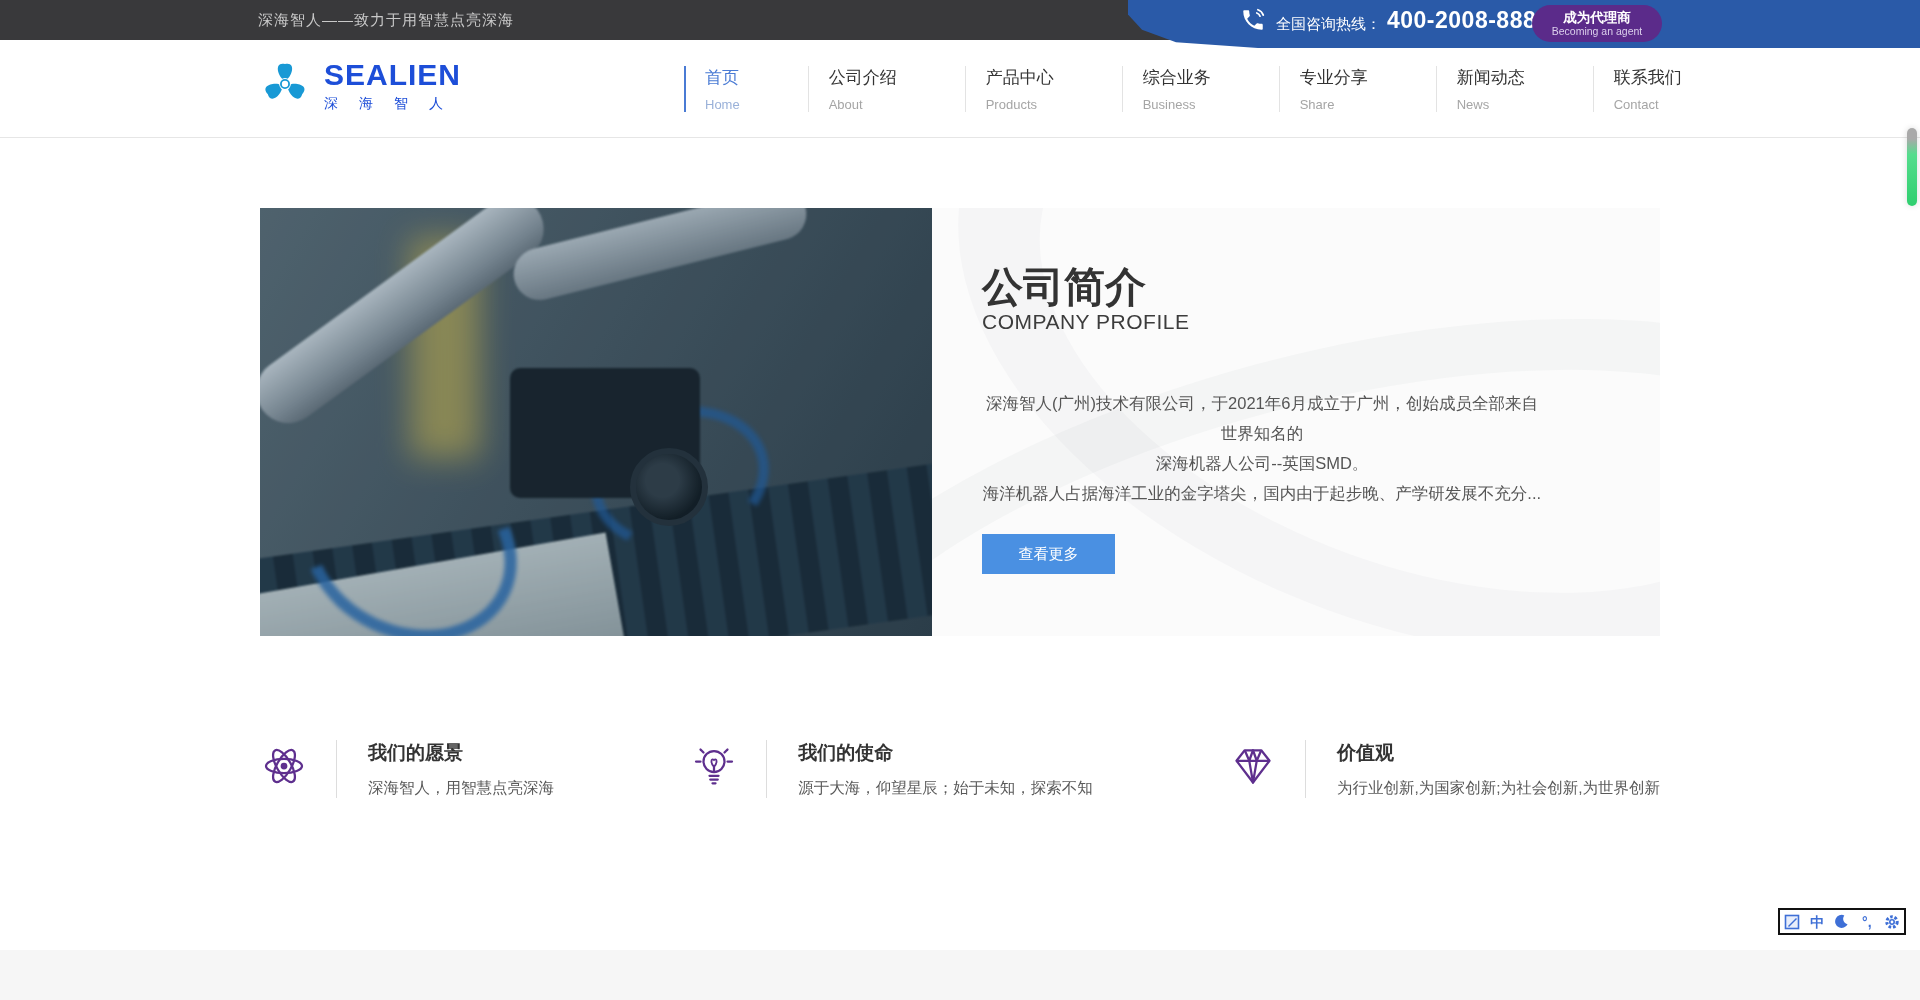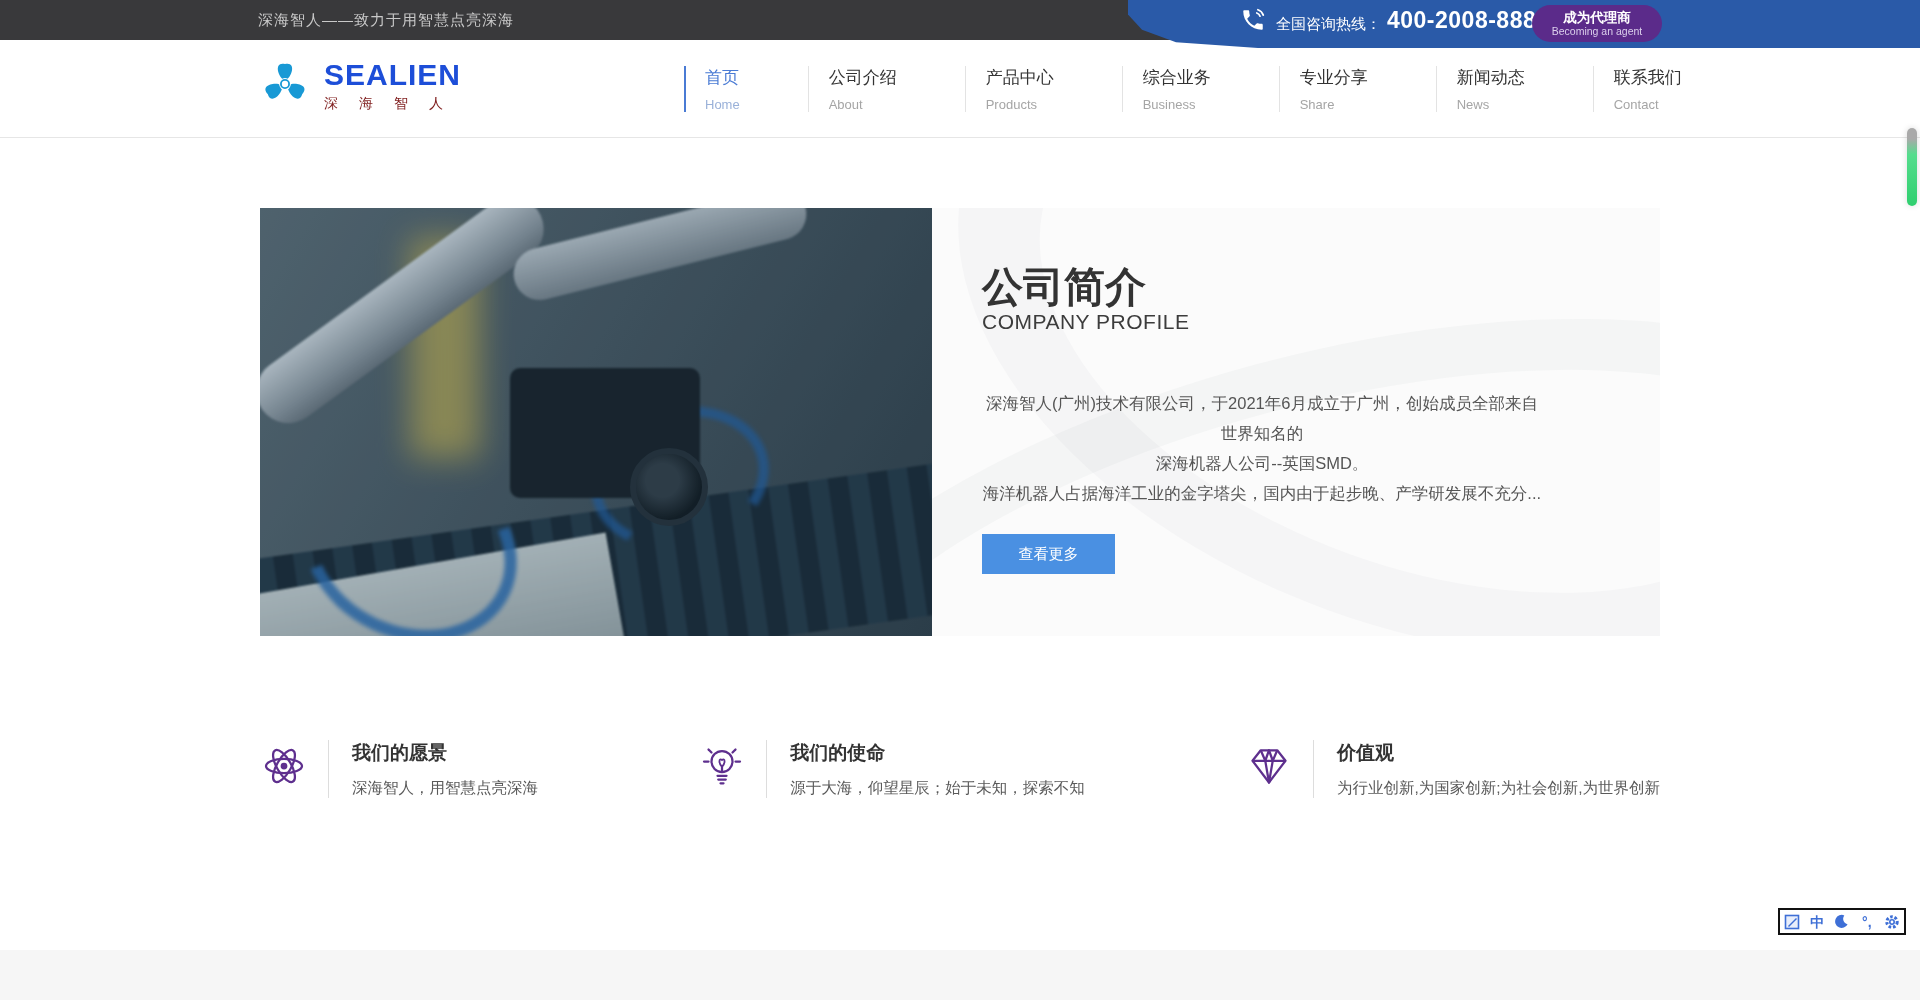--- a/index.html
+++ b/index.html
@@ -20,21 +20,21 @@
                 background:#5b2b8a; border:none; cursor:pointer; display:flex; flex-direction:column;
                 align-items:center; justify-content:center; line-height:1.15; }
   .agent-zh { color:#fff; font-size:13.5px; font-weight:bold; }
   .agent-en { color:#dcd0ec; font-size:10.5px; }
 
   
   .header { position:absolute; top:40px; left:0; right:0; height:98px; background:#fff; border-bottom:1px solid #e6e6e6; }
   .logo { position:absolute; left:256px; top:15px; display:flex; align-items:center; cursor:pointer; }
   .logo-text { margin-left:10px; }
   .logo-name { color:#1d4ed8; font-size:30px; font-weight:bold; letter-spacing:1px; line-height:1; }
-  .logo-sub { color:#7f1d1d; font-size:14px; letter-spacing:21px; margin-top:5px; white-space:nowrap; }
+  .logo-sub { color:#1d4ed8; font-size:14px; letter-spacing:21px; margin-top:5px; white-space:nowrap; }
   .nav { position:absolute; left:684px; top:0; height:98px; display:flex; gap:68px; align-items:center; }
   .nav-item { border-left:1px solid #e3e3e3; padding-left:20px; cursor:pointer; }
   .nav-item .zh { font-size:17px; color:#333; margin-bottom:8px; }
   .nav-item .en { font-size:13px; color:#a5a5a5; }
   .nav-item.active { border-left:2px solid #4a7bd4; padding-left:19px; }
   .nav-item.active .zh { color:#4a7bd4; }
   .nav-item.active .en { color:#9ab1d9; }
 
   
   .hero { position:absolute; left:260px; top:208px; width:1400px; height:428px; }
@@ -64,21 +64,21 @@
   .swirl2 { position:absolute; right:-60px; bottom:-220px; width:800px; height:500px; border-radius:50%;
             border:50px solid rgba(170,175,182,.08); transform:rotate(-15deg) scaleX(1.5); }
   .profile-title { position:absolute; left:50px; top:52px; font-size:41px; font-weight:bold; color:#333; }
   .profile-sub { position:absolute; left:50px; top:102px; font-size:21px; color:#3c3c3c; letter-spacing:.5px; }
   .profile-text { position:absolute; left:50px; top:180px; font-size:16.5px; color:#555; line-height:30px; width:560px;text-align:center; }
   .more-btn { position:absolute; left:50px; top:326px; width:133px; height:40px; background:#4a90e2; color:#fff;
               border:none; font-size:15px; cursor:pointer; font-family:inherit; }
 
   
   .features { position:absolute; left:260px; top:740px; width:1400px; display:flex; justify-content:space-between; }
-  .feature { display:flex; align-items:flex-start; }
+  .feature { display:flex; align-items:flex-start;gap:8px; }
   .f-icon { width:48px; height:48px; margin-top:2px; }
   .f-divider { width:1px; height:58px; background:#ddd; margin:0 23px 0 20px; }
   .f-title { font-size:19px; font-weight:bold; color:#333; margin-bottom:12px; }
   .f-desc { font-size:15.5px; color:#5a5a5a; }
 
   
   .scroll-thumb { position:absolute; right:3px; top:128px; width:10px; height:78px; border-radius:6px;
                   background:linear-gradient(180deg,#a9a9a9 0%,#a9a9a9 14%,#55dd8d 34%,#2fcf6f 100%);
                   box-shadow:0 0 6px rgba(0,0,0,.15); cursor:grab; }
   .bottom-strip { position:absolute; left:0; right:0; bottom:0; height:50px; background:#f6f6f6; }

